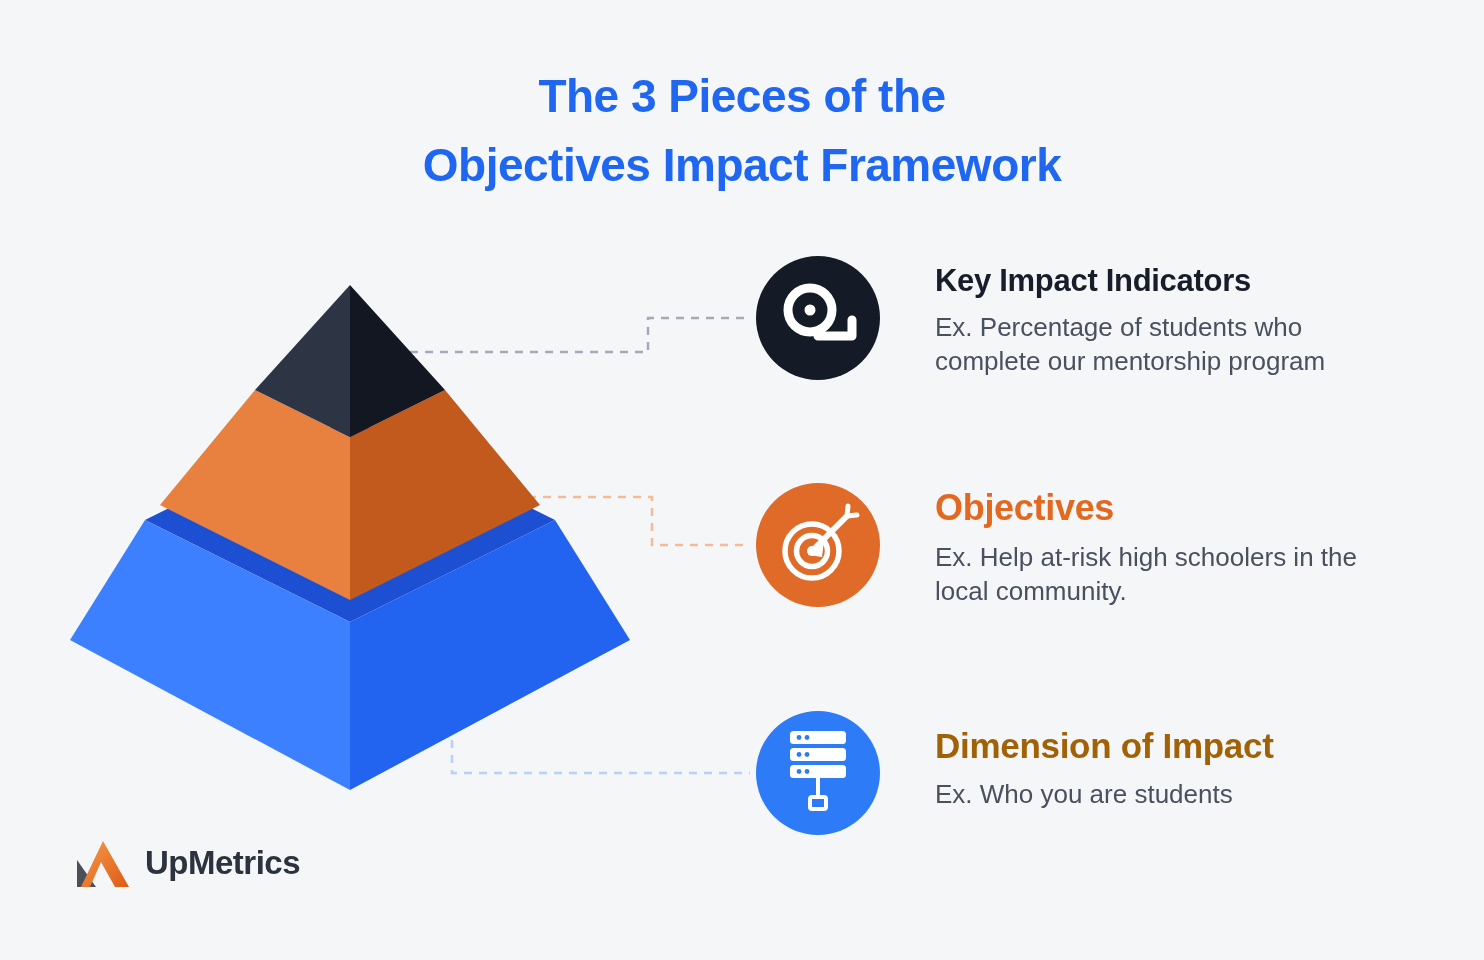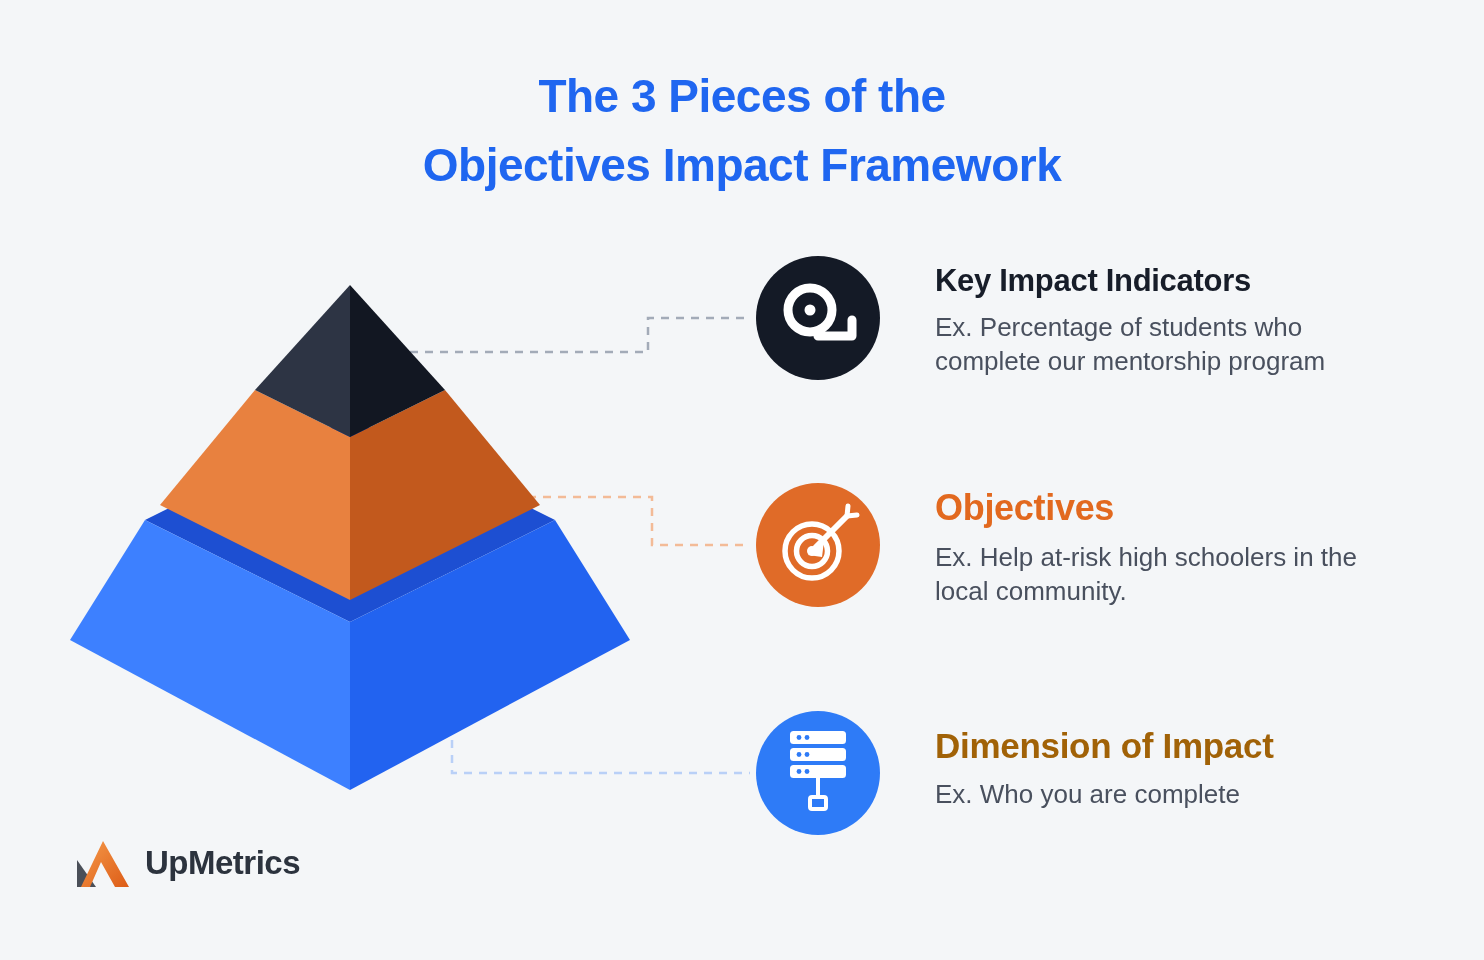--- a/index.html
+++ b/index.html
@@ -94,21 +94,21 @@
     <p>Ex. Percentage of students who complete our mentorship program</p>
   </div>
 
   <div class="item item--objectives">
     <h2>Objectives</h2>
     <p>Ex. Help at-risk high schoolers in the local community.</p>
   </div>
 
   <div class="item item--dimension">
     <h2>Dimension of Impact</h2>
-    <p>Ex. Who you are complete</p>
+    <p>Ex. Who you are students</p>
   </div>
 
   <div class="logo">
     <svg width="58" height="54" viewBox="0 0 58 54">
       <defs>
         <linearGradient id="lg" x1="0" y1="0" x2="1" y2="1">
           <stop offset="0" stop-color="#f59a4a"></stop>
           <stop offset="1" stop-color="#dd5c17"></stop>
         </linearGradient>
       </defs>

